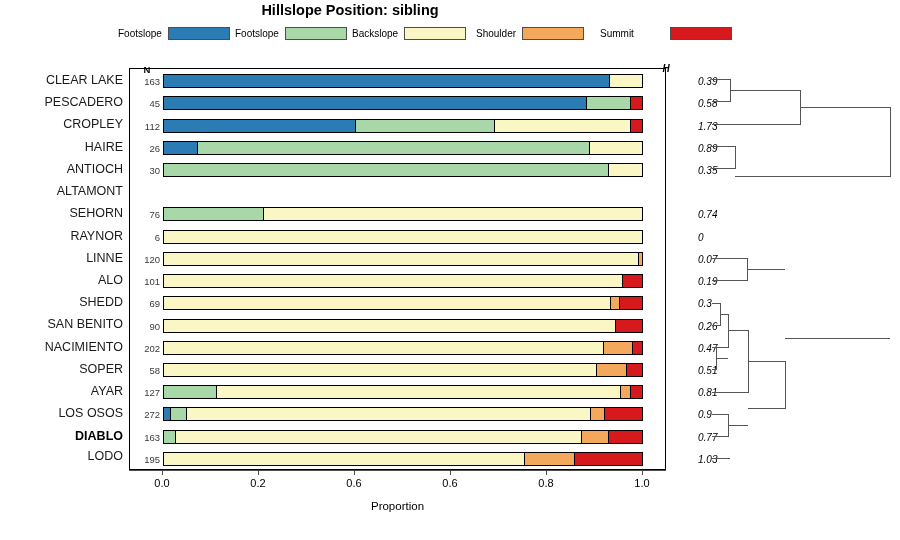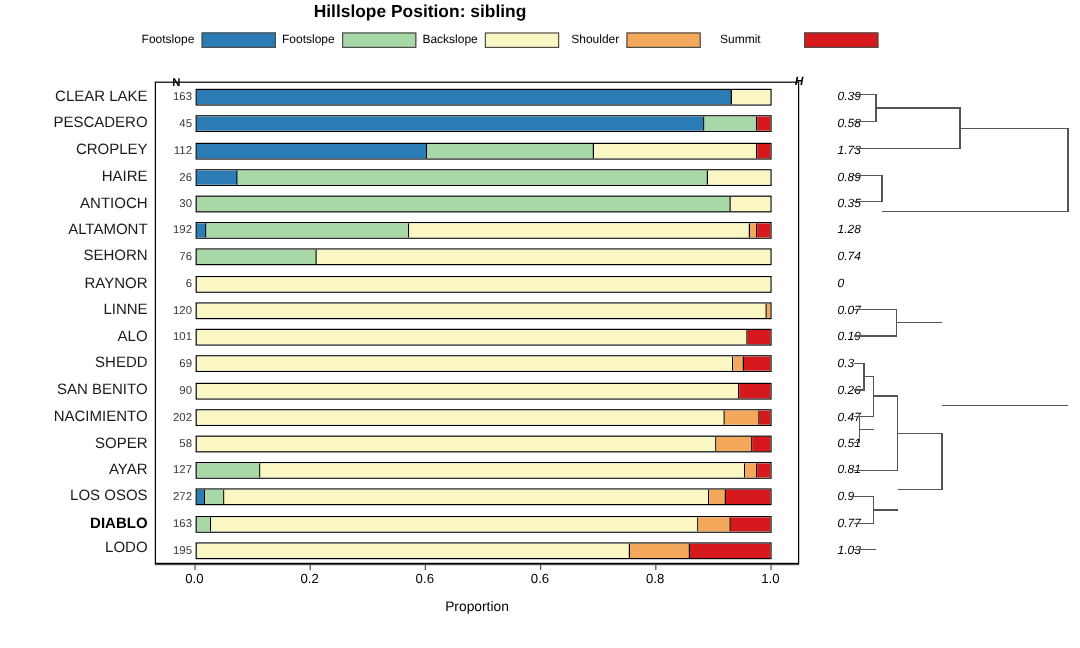--- a/index.html
+++ b/index.html
@@ -137,31 +137,20 @@
           <div class="hval">0.89</div>
         </div>
         <div class="row" style="top: 89.8889px; height: 22.2222px;">
           <div class="nlabel">30</div>
           <div class="bar">
             <div class="seg" style="width: 93%; background: rgb(168, 216, 168);"></div>
             <div class="seg" style="width: 7%; background: rgb(250, 247, 196);"></div>
           </div>
           <div class="hval">0.35</div>
         </div>
-        <div class="row" style="top: 112.111px; height: 22.2222px;">
-          <div class="nlabel">192</div>
-          <div class="bar">
-            <div class="seg" style="width: 1.6%; background: rgb(43, 124, 181);"></div>
-            <div class="seg" style="width: 35.4%; background: rgb(168, 216, 168);"></div>
-            <div class="seg" style="width: 59.5%; background: rgb(250, 247, 196);"></div>
-            <div class="seg" style="width: 1.3%; background: rgb(244, 168, 92);"></div>
-            <div class="seg" style="width: 2.2%; background: rgb(214, 25, 28);"></div>
-          </div>
-          <div class="hval">1.28</div>
-        </div>
         <div class="row" style="top: 134.333px; height: 22.2222px;">
           <div class="nlabel">76</div>
           <div class="bar">
             <div class="seg" style="width: 21%; background: rgb(168, 216, 168);"></div>
             <div class="seg" style="width: 79%; background: rgb(250, 247, 196);"></div>
           </div>
           <div class="hval">0.74</div>
         </div>
         <div class="row" style="top: 156.556px; height: 22.2222px;">
           <div class="nlabel">6</div>

